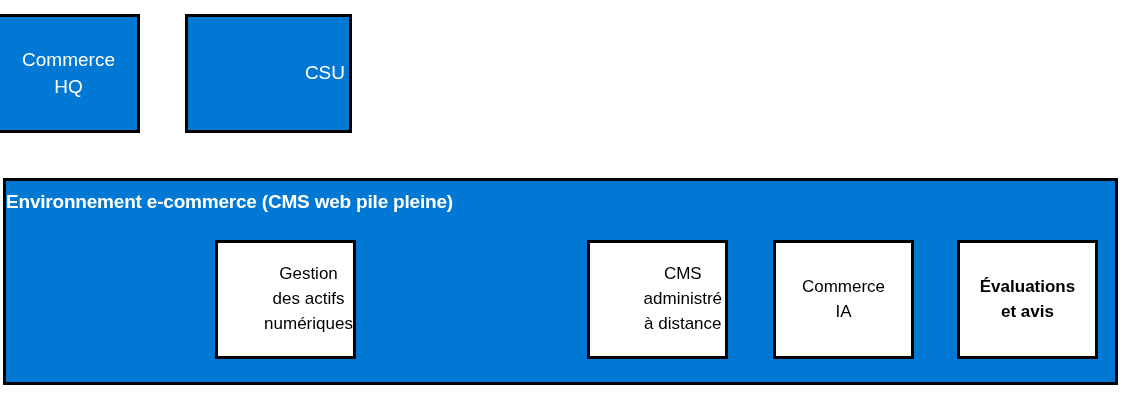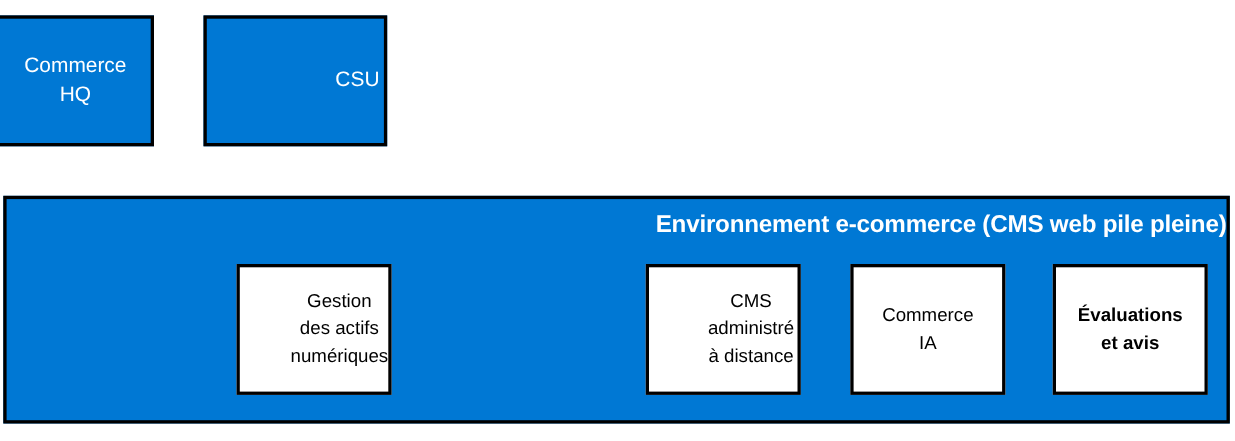--- a/index.html
+++ b/index.html
@@ -65,23 +65,23 @@
     height: 207px;
     background: #0078D4;
     border: 3px solid #000000;
     box-sizing: border-box;
   }
   #env-title {
     position: absolute;
     left: 0;
     top: 10px;
     width: 1109px;
-    text-align: right;
+    text-align: left;
     color: #ffffff;
-    font-size: 22px;
+    font-size: 19px;
     font-weight: bold;
     letter-spacing: -0.2px;
     white-space: nowrap;
   }
 
   
   .comp-box {
     position: absolute;
     top: 59px;
     width: 141px;

